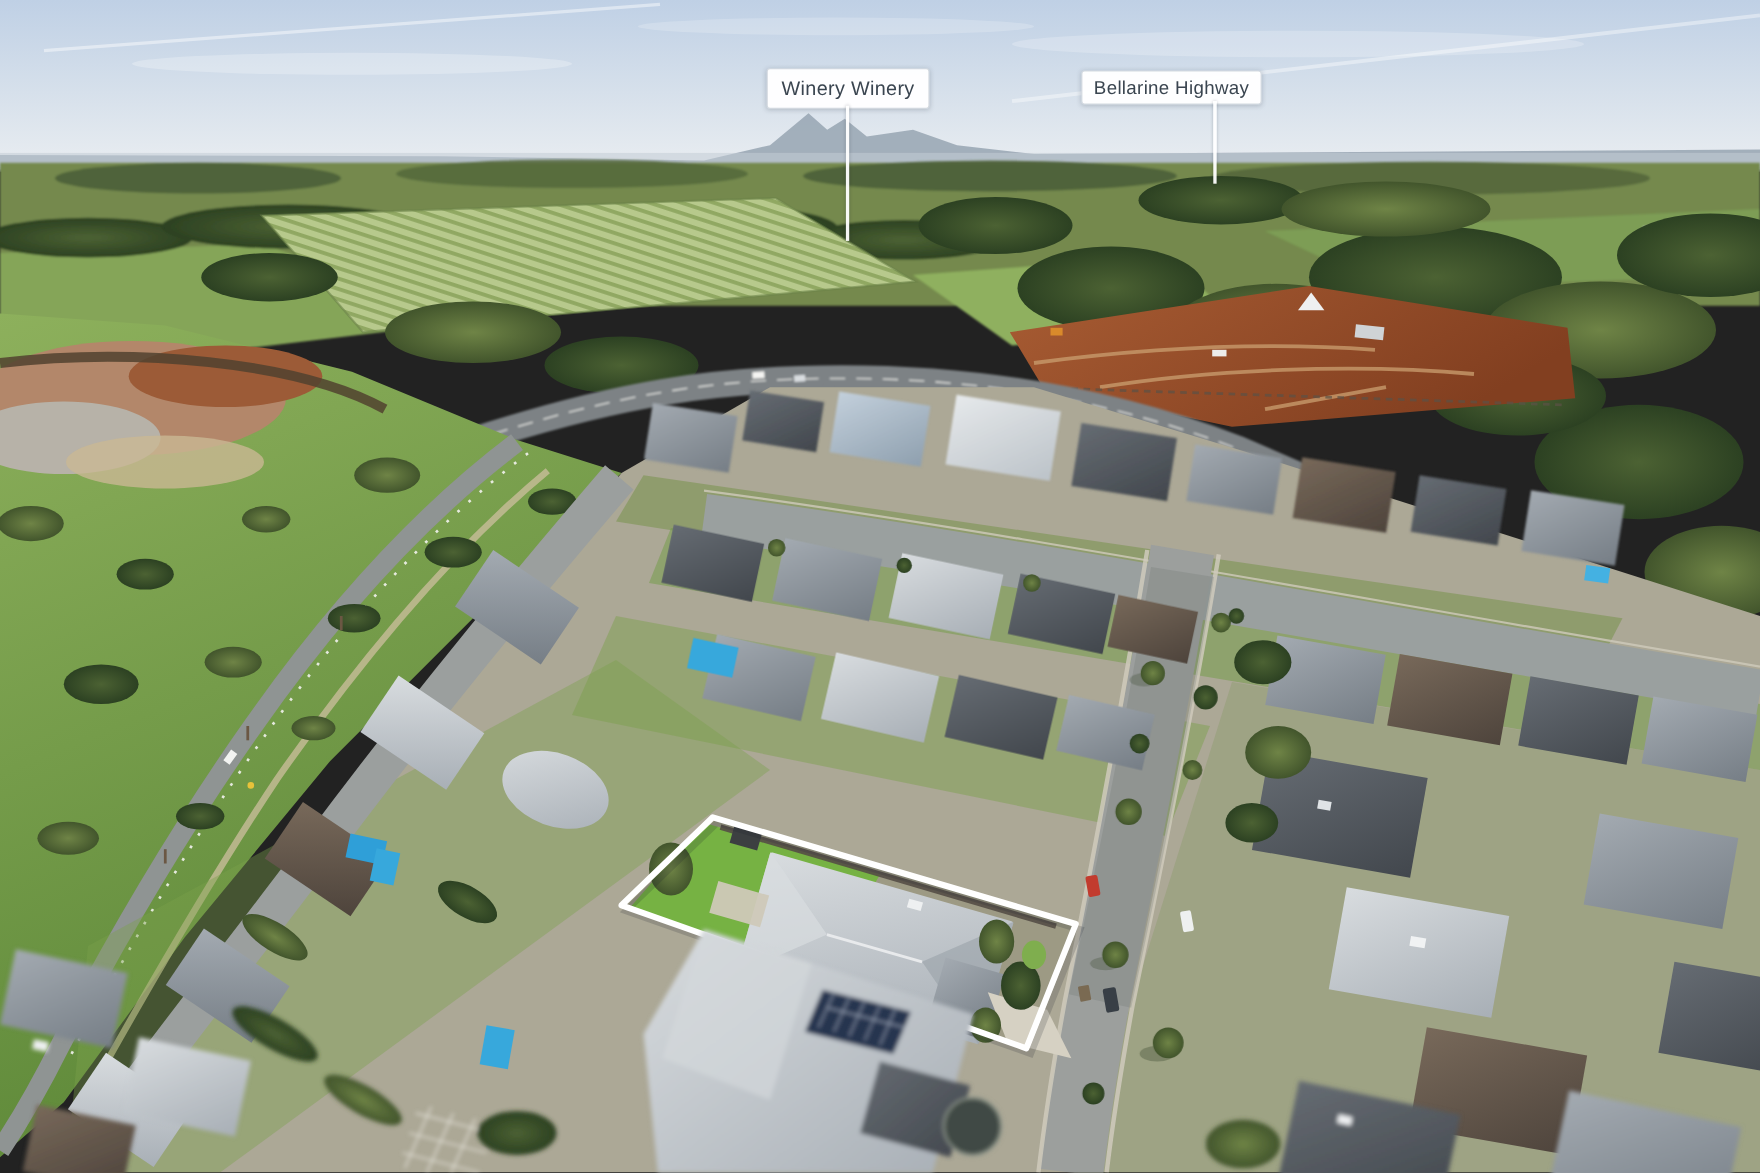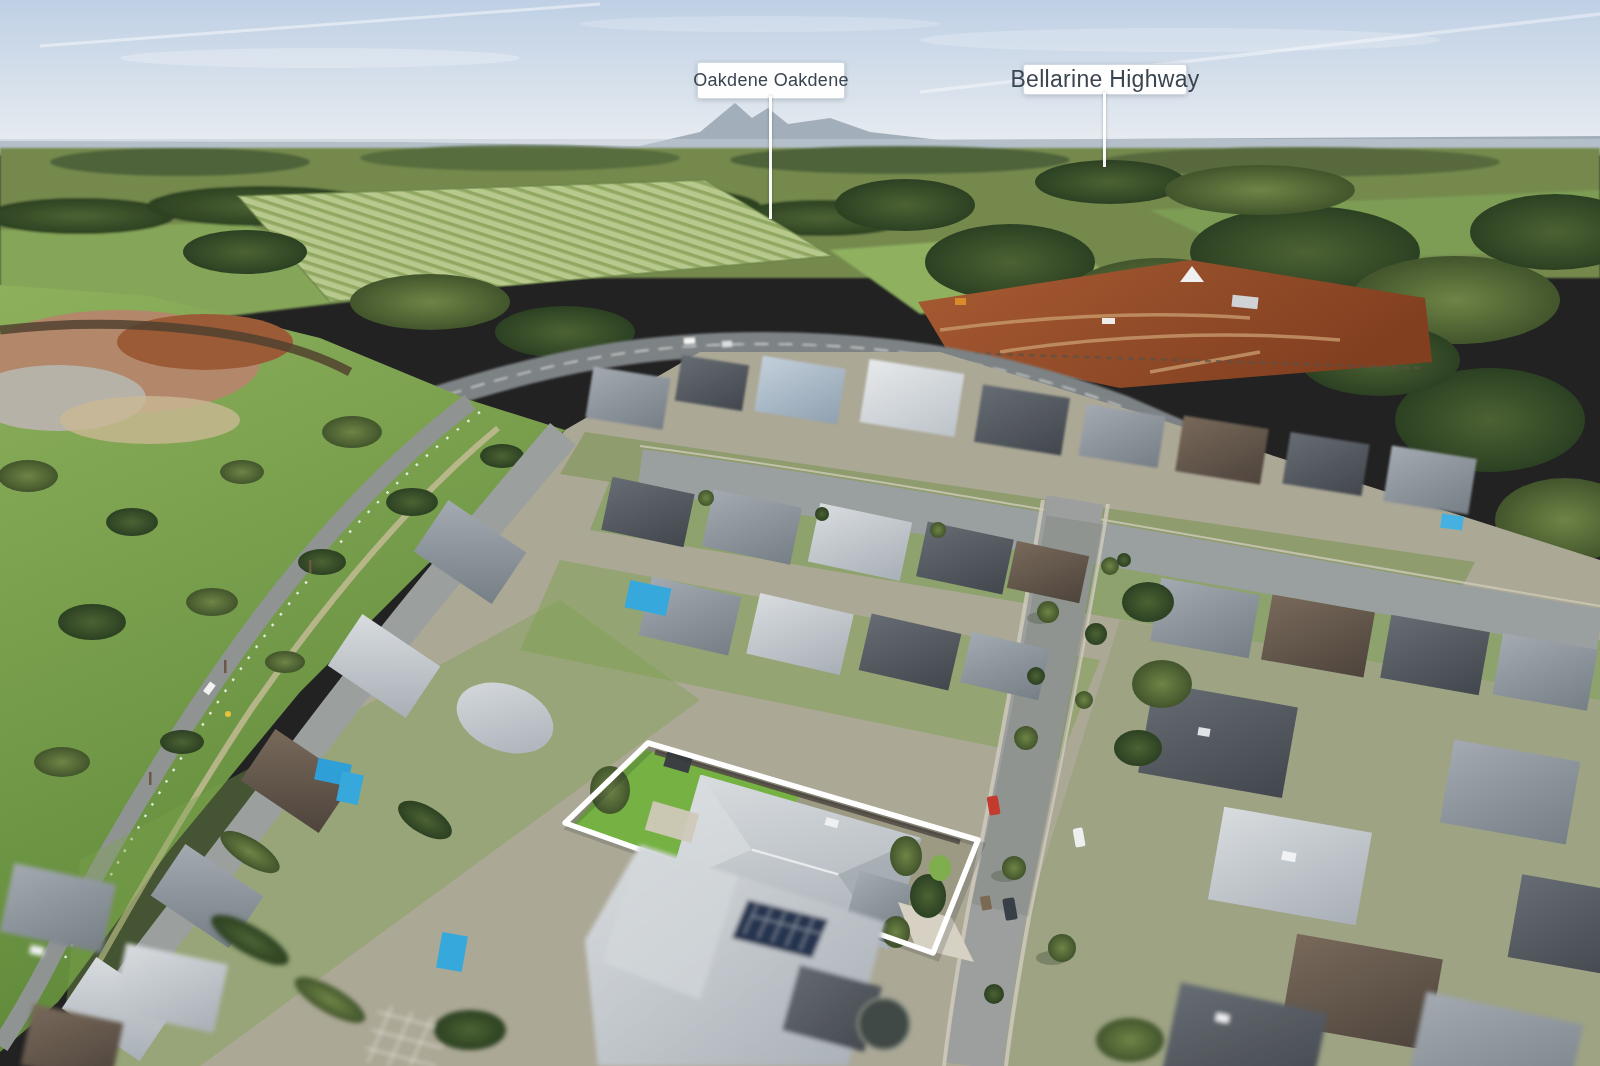--- a/index.html
+++ b/index.html
@@ -5,21 +5,21 @@
   html,body{margin:0;padding:0;background:#222;}
   .stage{position:relative;width:1600px;height:1066px;overflow:hidden;
          font-family:"Liberation Sans",sans-serif;}
   .scene{position:absolute;inset:0;display:block;}
   
   .lbl{position:absolute;display:flex;align-items:center;justify-content:center;
        background:rgba(255,255,255,.96);border:1px solid rgba(205,212,219,.9);
        border-radius:3px;color:#3a4550;font-weight:500;letter-spacing:.3px;
        box-shadow:0 1px 5px rgba(30,40,55,.22);white-space:nowrap;}
   .lbl-oak{left:697px;top:62px;width:146px;height:35px;font-size:18px;}
-  .lbl-bel{left:1023px;top:64px;width:162px;height:29px;font-size:23px;}
+  .lbl-bel{left:983px;top:64px;width:162px;height:29px;font-size:17px;}
   .lbl-line{position:absolute;width:3px;background:rgba(255,255,255,.95);
             box-shadow:0 0 3px rgba(20,30,40,.3);}
   .line-oak{left:769px;top:96px;height:123px;}
   .line-bel{left:1103px;top:92px;height:75px;}
   
   .pin{position:absolute;left:790px;top:694px;width:92px;height:140px;}
   .pin svg{position:absolute;inset:0;filter:drop-shadow(0 3px 4px rgba(20,25,35,.4));}
   .pin-disc{position:absolute;left:18px;top:14px;width:56px;height:56px;border-radius:50%;
             background:#fdfdfd;display:flex;flex-direction:column;align-items:center;
             justify-content:center;box-shadow:0 1px 3px rgba(0,0,0,.25);}
@@ -348,21 +348,21 @@
     <ellipse cx="330" cy="1000" rx="40" ry="13" fill="url(#treeO)" transform="rotate(30 330 1000)"></ellipse>
     <ellipse cx="470" cy="1030" rx="36" ry="20" fill="url(#treeD)"></ellipse>
     <rect x="-75" y="-45" width="150" height="90" transform="translate(1245 1042) rotate(12)" fill="url(#roofD)"></rect>
     <rect x="-80" y="-47" width="160" height="94" transform="translate(1495 1054) rotate(12)" fill="url(#roofM)"></rect>
     <ellipse cx="1130" cy="1040" rx="34" ry="22" fill="url(#treeO)"></ellipse>
     <rect x="1216" y="1014" width="13" height="8" fill="#eef0f2" transform="rotate(12 1222 1018)"></rect>
   </g>
 </svg>
 
 <div class="lbl lbl-oak">
-  <span>Oakdene Oakdene</span>
+  <span>Winery Winery</span>
 </div>
 <div class="lbl-line line-oak"></div>
 
 <div class="lbl lbl-bel">
   <span>Bellarine Highway</span>
 </div>
 <div class="lbl-line line-bel"></div>
 
 
 </div>

